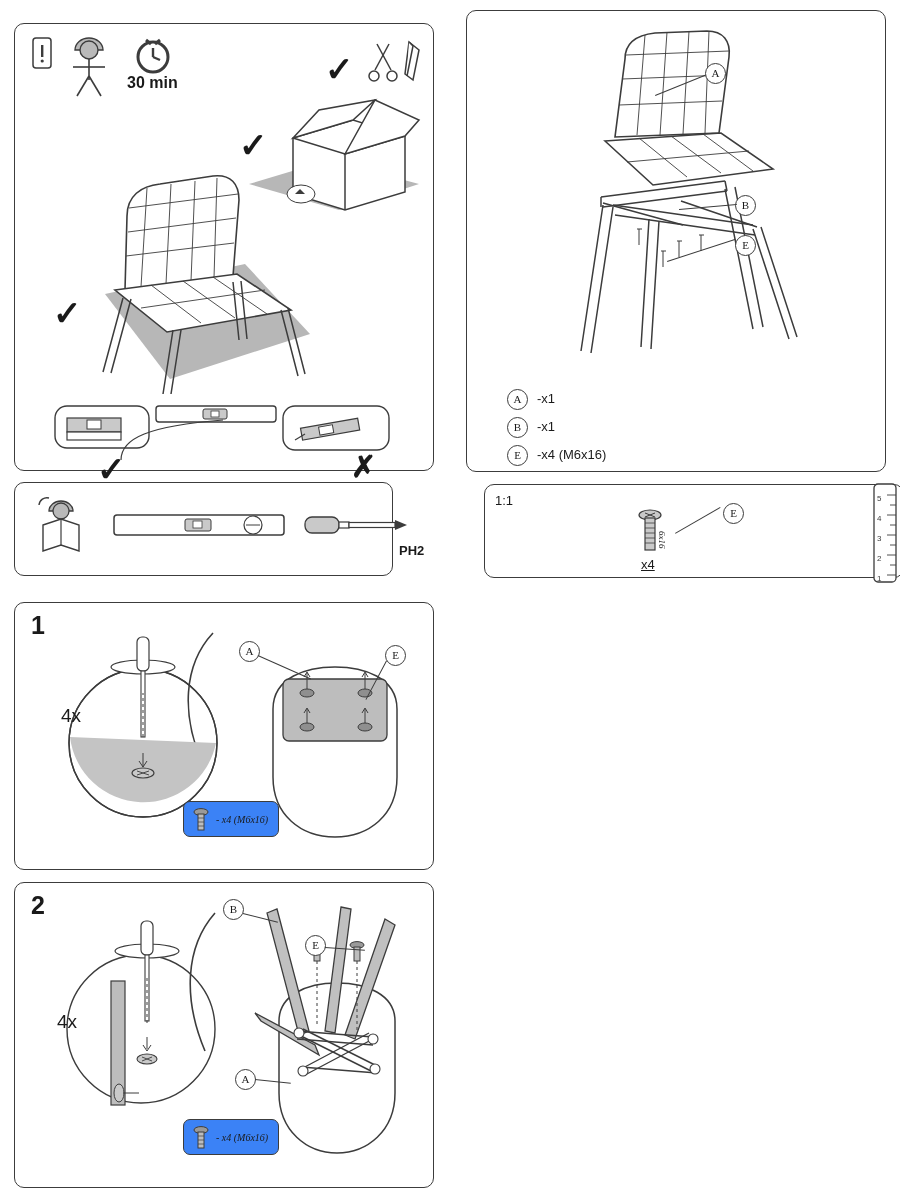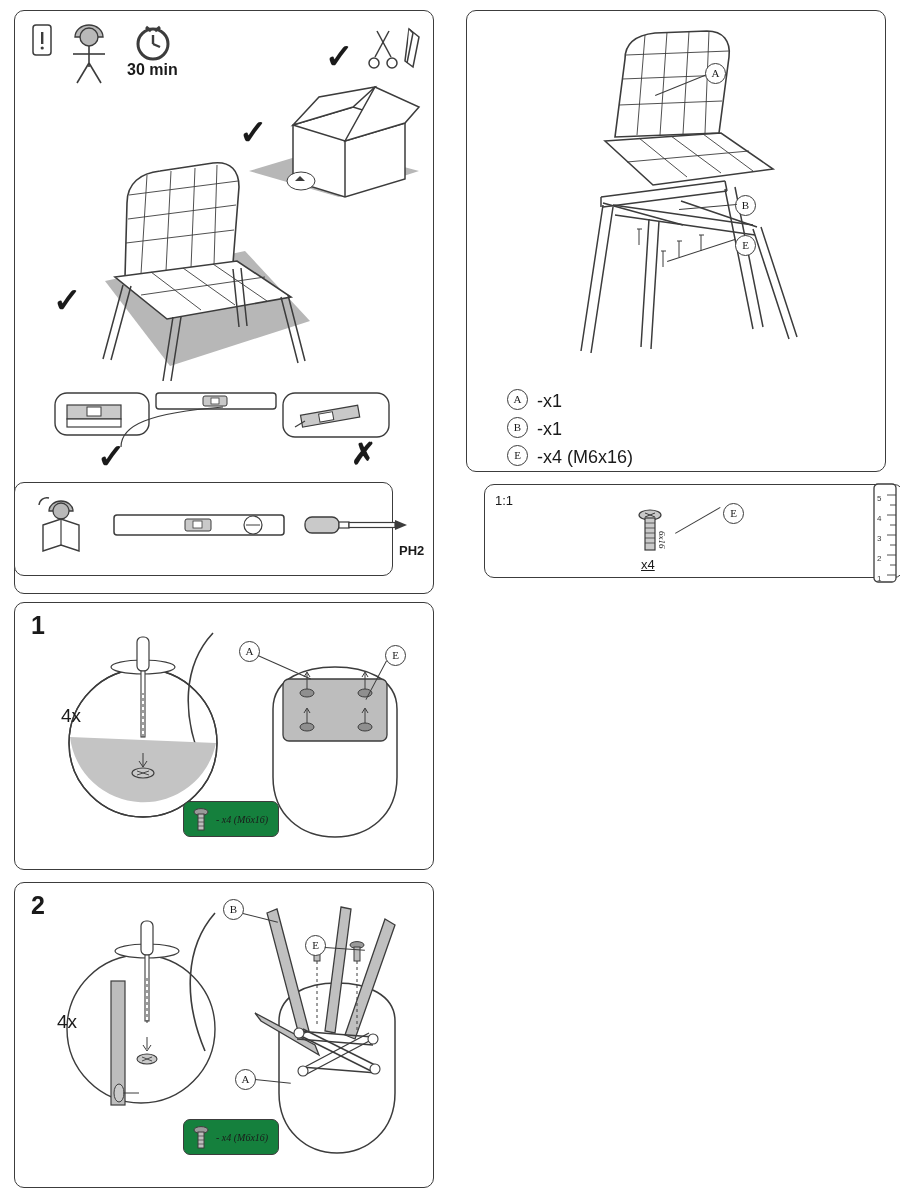--- a/index.html
+++ b/index.html
@@ -18,21 +18,21 @@
   .panel {
     position: absolute;
     border: 1.5px solid #3c3c3c;
     border-radius: 10px;
     box-sizing: border-box;
     background: #fff;
   }
   .abs { position: absolute; }
 
   
-  #panel-overview   { left: 14px;  top: 10px;   width: 420px; height: 584px; }
+  #panel-overview   { left: 14px;  top: 23px;   width: 420px; height: 448px; }
   #panel-tools      { left: 14px;  top: 482px;  width: 379px; height: 94px; }
   #panel-step1      { left: 14px;  top: 602px;  width: 420px; height: 268px; }
   #panel-step2      { left: 14px;  top: 882px;  width: 420px; height: 306px; }
   #panel-parts      { left: 466px; top: 10px;   width: 420px; height: 462px; }
   #panel-scale      { left: 484px; top: 484px;  width: 420px; height: 94px; }
 
   
   .circ-label {
     position: absolute;
     width: 19px; height: 19px;
@@ -45,34 +45,34 @@
     font-family: "Liberation Serif", serif;
   }
   .lead {
     position: absolute;
     background: #3c3c3c;
     height: 1px;
     transform-origin: 0 0;
   }
   .qty {
     position: absolute;
-    font-size: 18px;
+    font-size: 13px;
     font-family: "Liberation Sans", sans-serif;
   }
   .big-num {
     position: absolute;
     font-size: 25px;
     font-weight: bold;
     font-family: "Liberation Sans", sans-serif;
   }
   .callout-box {
     position: absolute;
     border: 1.2px solid #3c3c3c;
     border-radius: 7px;
-    background: #15803d;
+    background: #3b82f6;
     box-sizing: border-box;
     padding-left: 48px;
   }
   .screw-note {
     position: absolute;
     font-size: 10px;
     font-style: italic;
     font-family: "Liberation Serif", serif;
   }
   .check {

